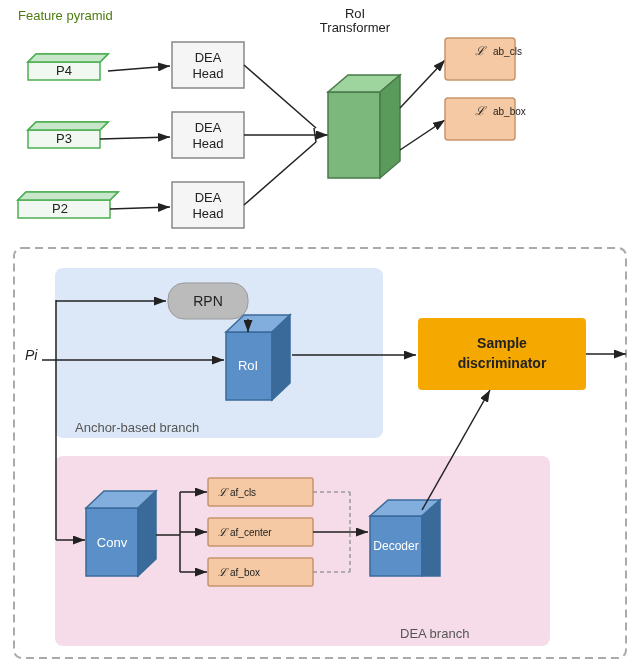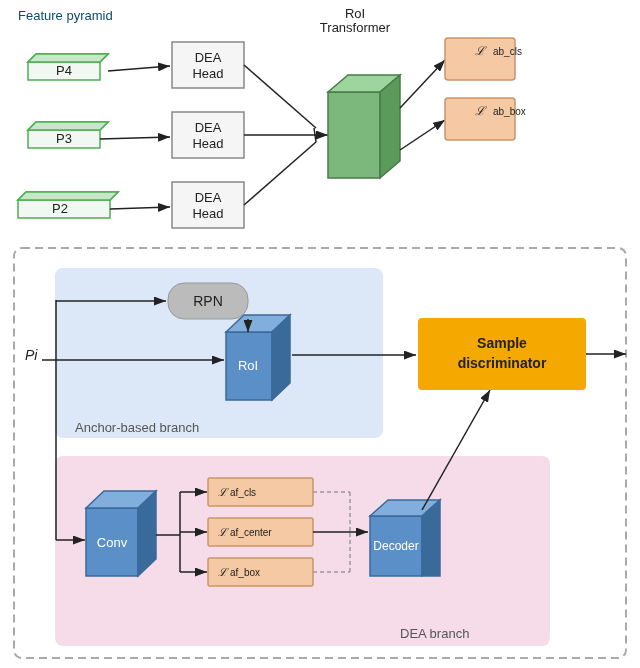--- a/index.html
+++ b/index.html
@@ -17,21 +17,21 @@
       width: 640px;
       height: 668px;
     }
 
     
     .feature-pyramid-label {
       position: absolute;
       top: 8px;
       left: 18px;
       font-size: 13px;
-      color: #0c4a6e;
+      color: #4d7c0f;
     }
 
     
     .arrows-svg {
       position: absolute;
       top: 0;
       left: 0;
       width: 640px;
       height: 668px;
       pointer-events: none;

